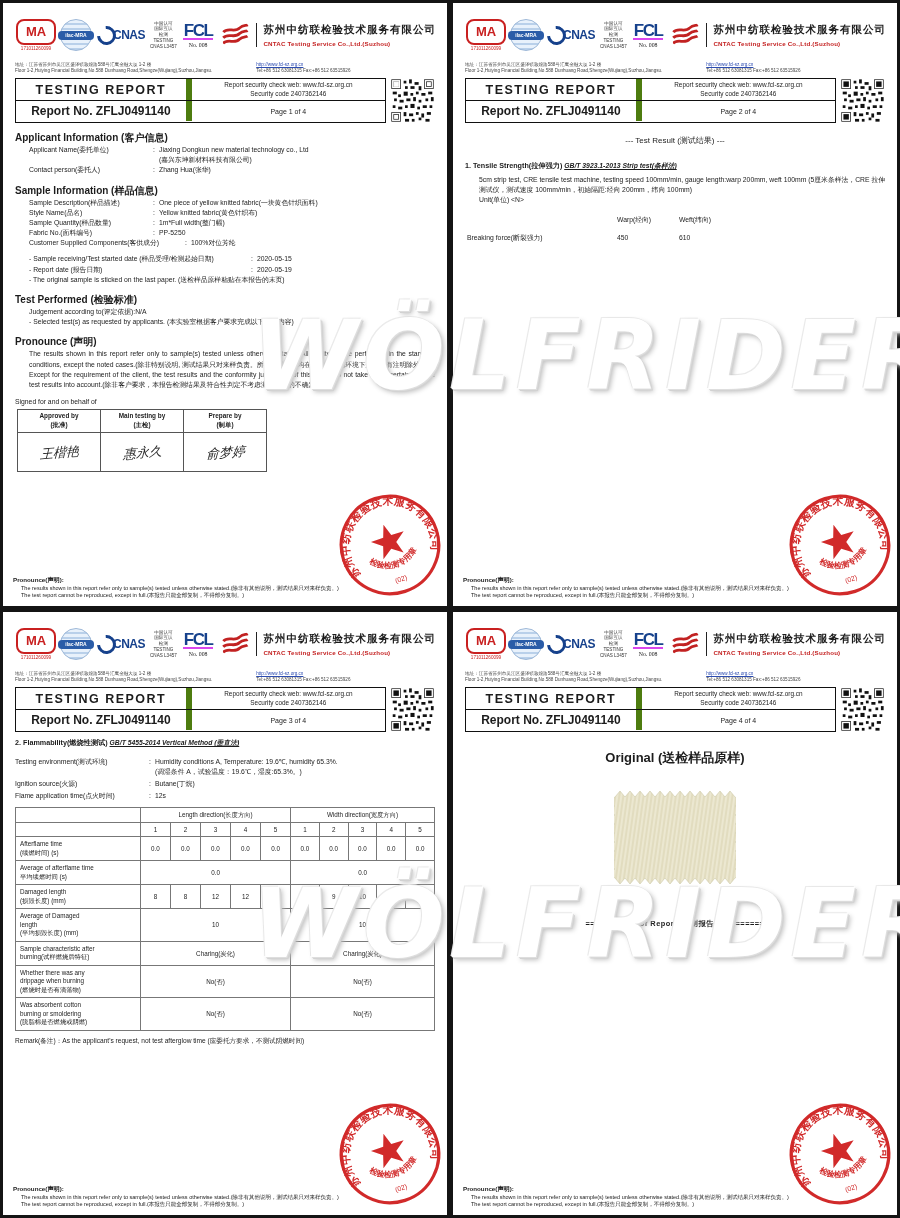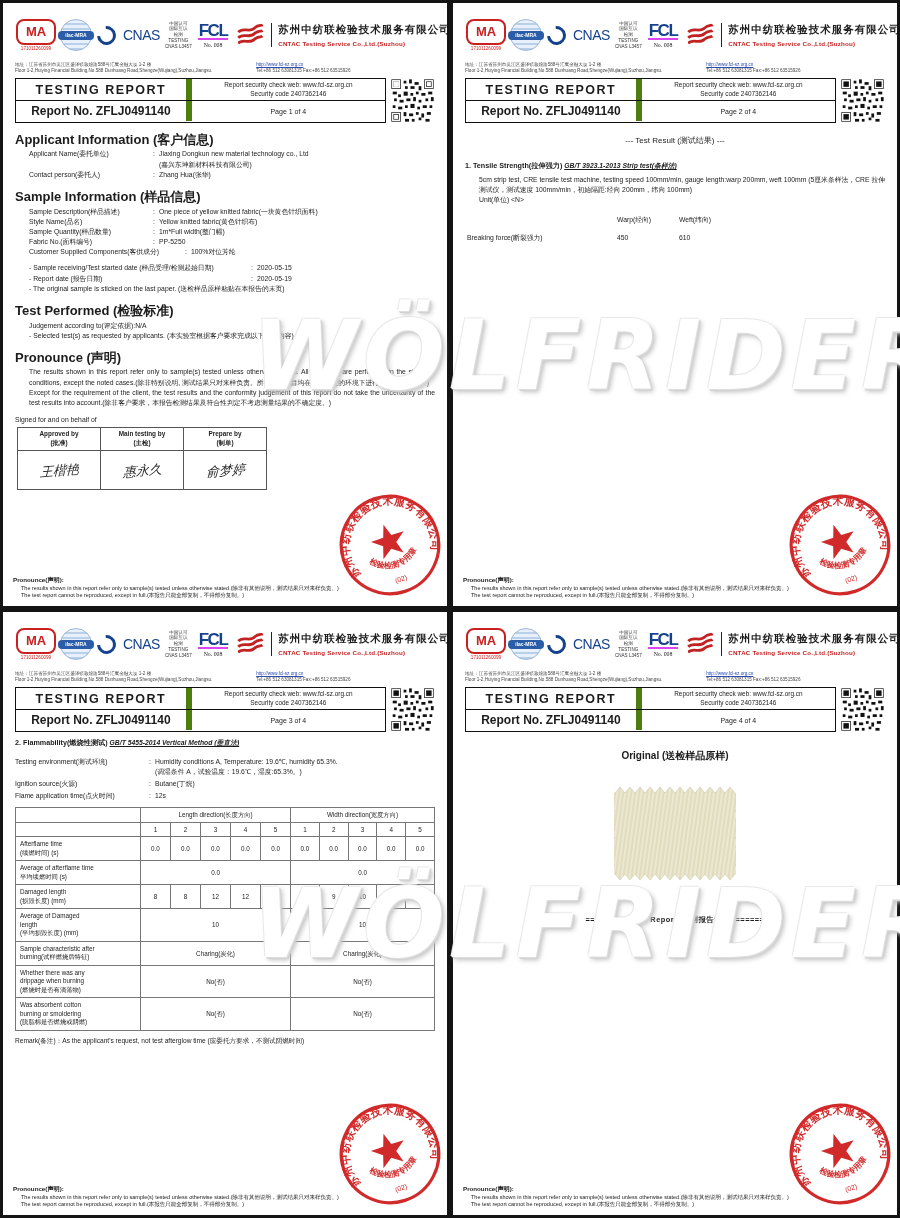--- a/index.html
+++ b/index.html
@@ -13,21 +13,21 @@
   .ma-badge{width:36px;height:22px;border:2.5px solid #c92020;border-radius:8px;margin:0 auto;
             color:#c92020;font-weight:bold;font-size:13px;line-height:21px;letter-spacing:0;}
   .ma-num{color:#c92020;font-size:4.6px;margin-top:1px;}
   .ilac{width:30px;height:30px;border-radius:50%;flex:none;margin:0 3px;position:relative;overflow:visible;
         background:repeating-linear-gradient(0deg,#b9d0ea 0 2px,#e8f1fb 2px 5px);border:1px solid #9db8d8;}
   .ilac-band{position:absolute;left:-3px;right:-3px;top:11px;height:9px;background:#2a5ca8;border-radius:4px;
              color:#fff;font-size:5px;font-weight:bold;text-align:center;line-height:9px;}
   .cnaswrap{display:flex;align-items:center;flex:none;margin:0 2px;}
   .cnas-swirl{width:13px;height:13px;border-radius:50%;border:3.5px solid #16418c;border-left-color:transparent;
               transform:rotate(40deg);margin-right:-3px;}
-  .cnas-word{font-weight:normal;color:#16418c;font-size:14px;letter-spacing:-0.5px;margin-left:10px;}
+  .cnas-word{font-weight:bold;color:#16418c;font-size:12px;letter-spacing:-0.5px;}
   .cnas-mini{font-size:4.6px;line-height:1.25;color:#333;margin:0 3px;text-align:center;white-space:pre-line;flex:none;}
   .fcl{text-align:center;margin:0 3px;flex:none;}
   .fcl-mark{font-weight:bold;color:#16418c;font-size:17px;letter-spacing:-1.5px;border-bottom:2px solid #d946ef;
             line-height:15px;padding:0 1px;}
   .fcl-no{font-size:5.8px;font-family:"Liberation Serif",serif;margin-top:2px;color:#222;}
   .flag{flex:none;margin:0 4px 0 6px;transform:rotate(-8deg);}
   .hdr-co{border-left:1.5px solid #222;padding-left:6px;margin-left:2px;min-width:0;}
   .co-cn{font-size:10.5px;font-weight:bold;letter-spacing:1px;white-space:nowrap;}
   .co-en{font-size:6.2px;font-weight:bold;color:#c42222;margin-top:3px;letter-spacing:0.2px;white-space:nowrap;}
   .addr-row{display:flex;margin-top:3px;font-size:4.6px;color:#454545;}
@@ -40,21 +40,21 @@
   .rpt-r + .rpt-r{border-top:1px solid #111;}
   .rpt-c1{width:46%;border-right:6px solid #4d7c0f;display:flex;align-items:center;justify-content:center;padding:3px 0;}
   .rpt-c2{flex:1;display:flex;flex-direction:column;align-items:center;justify-content:center;padding:2px 0;}
   .tr-title{font-weight:bold;font-size:12.5px;letter-spacing:1.5px;}
   .sec-line{font-size:6.4px;line-height:1.35;}
   .rpt-no{font-weight:bold;font-size:12px;}
   .pg{font-size:7px;}
   .qr{width:45px;height:45px;margin-left:4px;flex:none;}
   
   .body{font-size:6.8px;line-height:1.5;margin-top:6px;}
-  .h-bold{font-weight:bold;font-size:13px;margin-top:7px;}
+  .h-bold{font-weight:bold;font-size:10px;margin-top:7px;}
   .inforow{display:flex;margin-left:14px;}
   .lbl{width:120px;flex:none;}
   .colon{width:10px;flex:none;text-align:center;}
   .val{flex:1;min-width:0;}
   .daterow{display:flex;margin-left:14px;}
   .dlbl{width:218px;flex:none;}
   .plain{margin-left:14px;}
   .para{margin-left:14px;text-align:justify;}
   
   .sigt{border-collapse:collapse;margin-left:2px;margin-top:2px;}
@@ -69,21 +69,21 @@
   .std{font-style:italic;text-decoration:underline;font-weight:bold;}
   .tens{margin-top:10px;margin-left:2px;display:grid;grid-template-columns:150px 62px 62px;row-gap:8px;font-size:6.8px;}
   
   .envrow{display:flex;margin-top:2px;}
   .envlbl{width:130px;flex:none;}
   .flam{width:100%;border-collapse:collapse;margin-top:6px;font-size:6.3px;}
   .flam td{border:1px solid #777;text-align:center;padding:2px 1px;vertical-align:middle;}
   .flam .fl-lbl{text-align:left;padding:3px 4px;width:116px;white-space:pre-line;line-height:1.35;}
   .remark{font-size:6.6px;margin-top:5px;}
   
-  .orig-title{text-align:center;font-weight:bold;font-size:10px;margin-top:16px;}
+  .orig-title{text-align:center;font-weight:bold;font-size:13px;margin-top:16px;}
   .swatch-wrap{display:flex;justify-content:center;margin-top:24px;}
   .endline{text-align:center;font-size:7.4px;font-weight:bold;margin-top:34px;letter-spacing:0.5px;}
   
   .pfoot{position:absolute;left:10px;right:10px;bottom:6px;font-size:5.5px;line-height:1.4;color:#222;}
   .pfoot-title{font-weight:bold;font-size:6.2px;}
   .pfoot-ind{margin-left:8px;}
   .stamp{position:absolute;width:106px;height:106px;right:4px;bottom:8px;transform:rotate(-18deg);
          opacity:.95;z-index:10;pointer-events:none;}
   
   .wm{position:absolute;z-index:5;pointer-events:none;white-space:nowrap;

